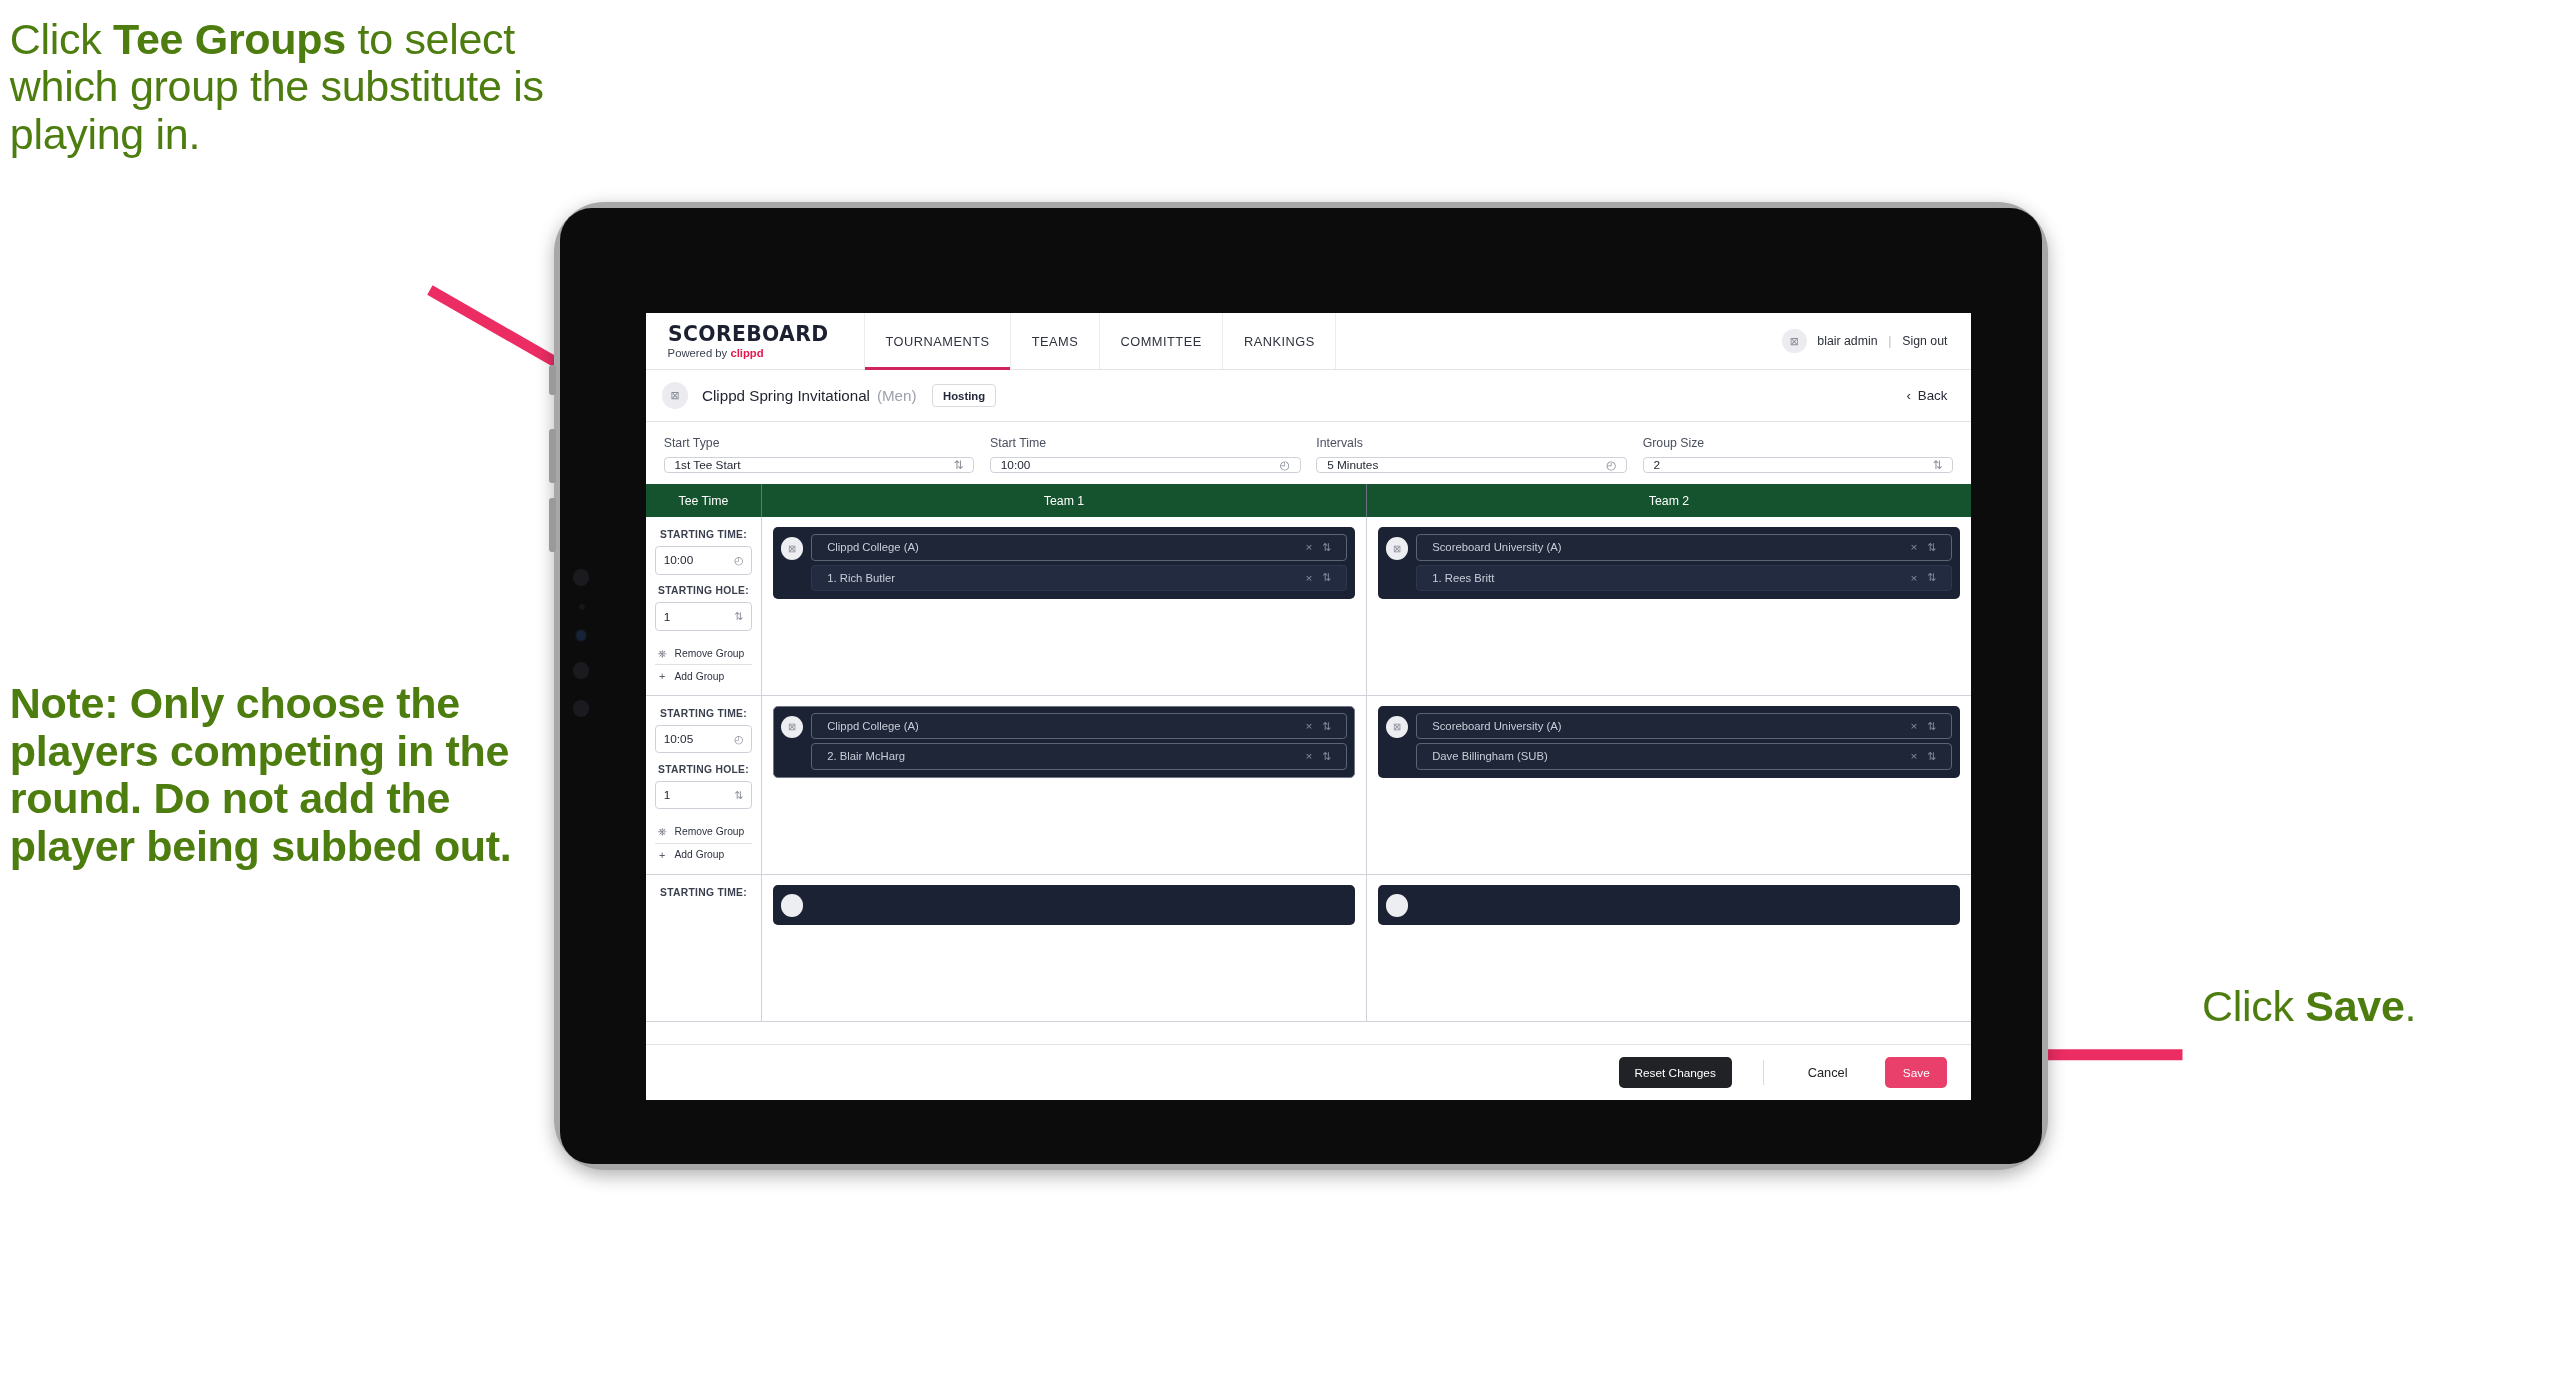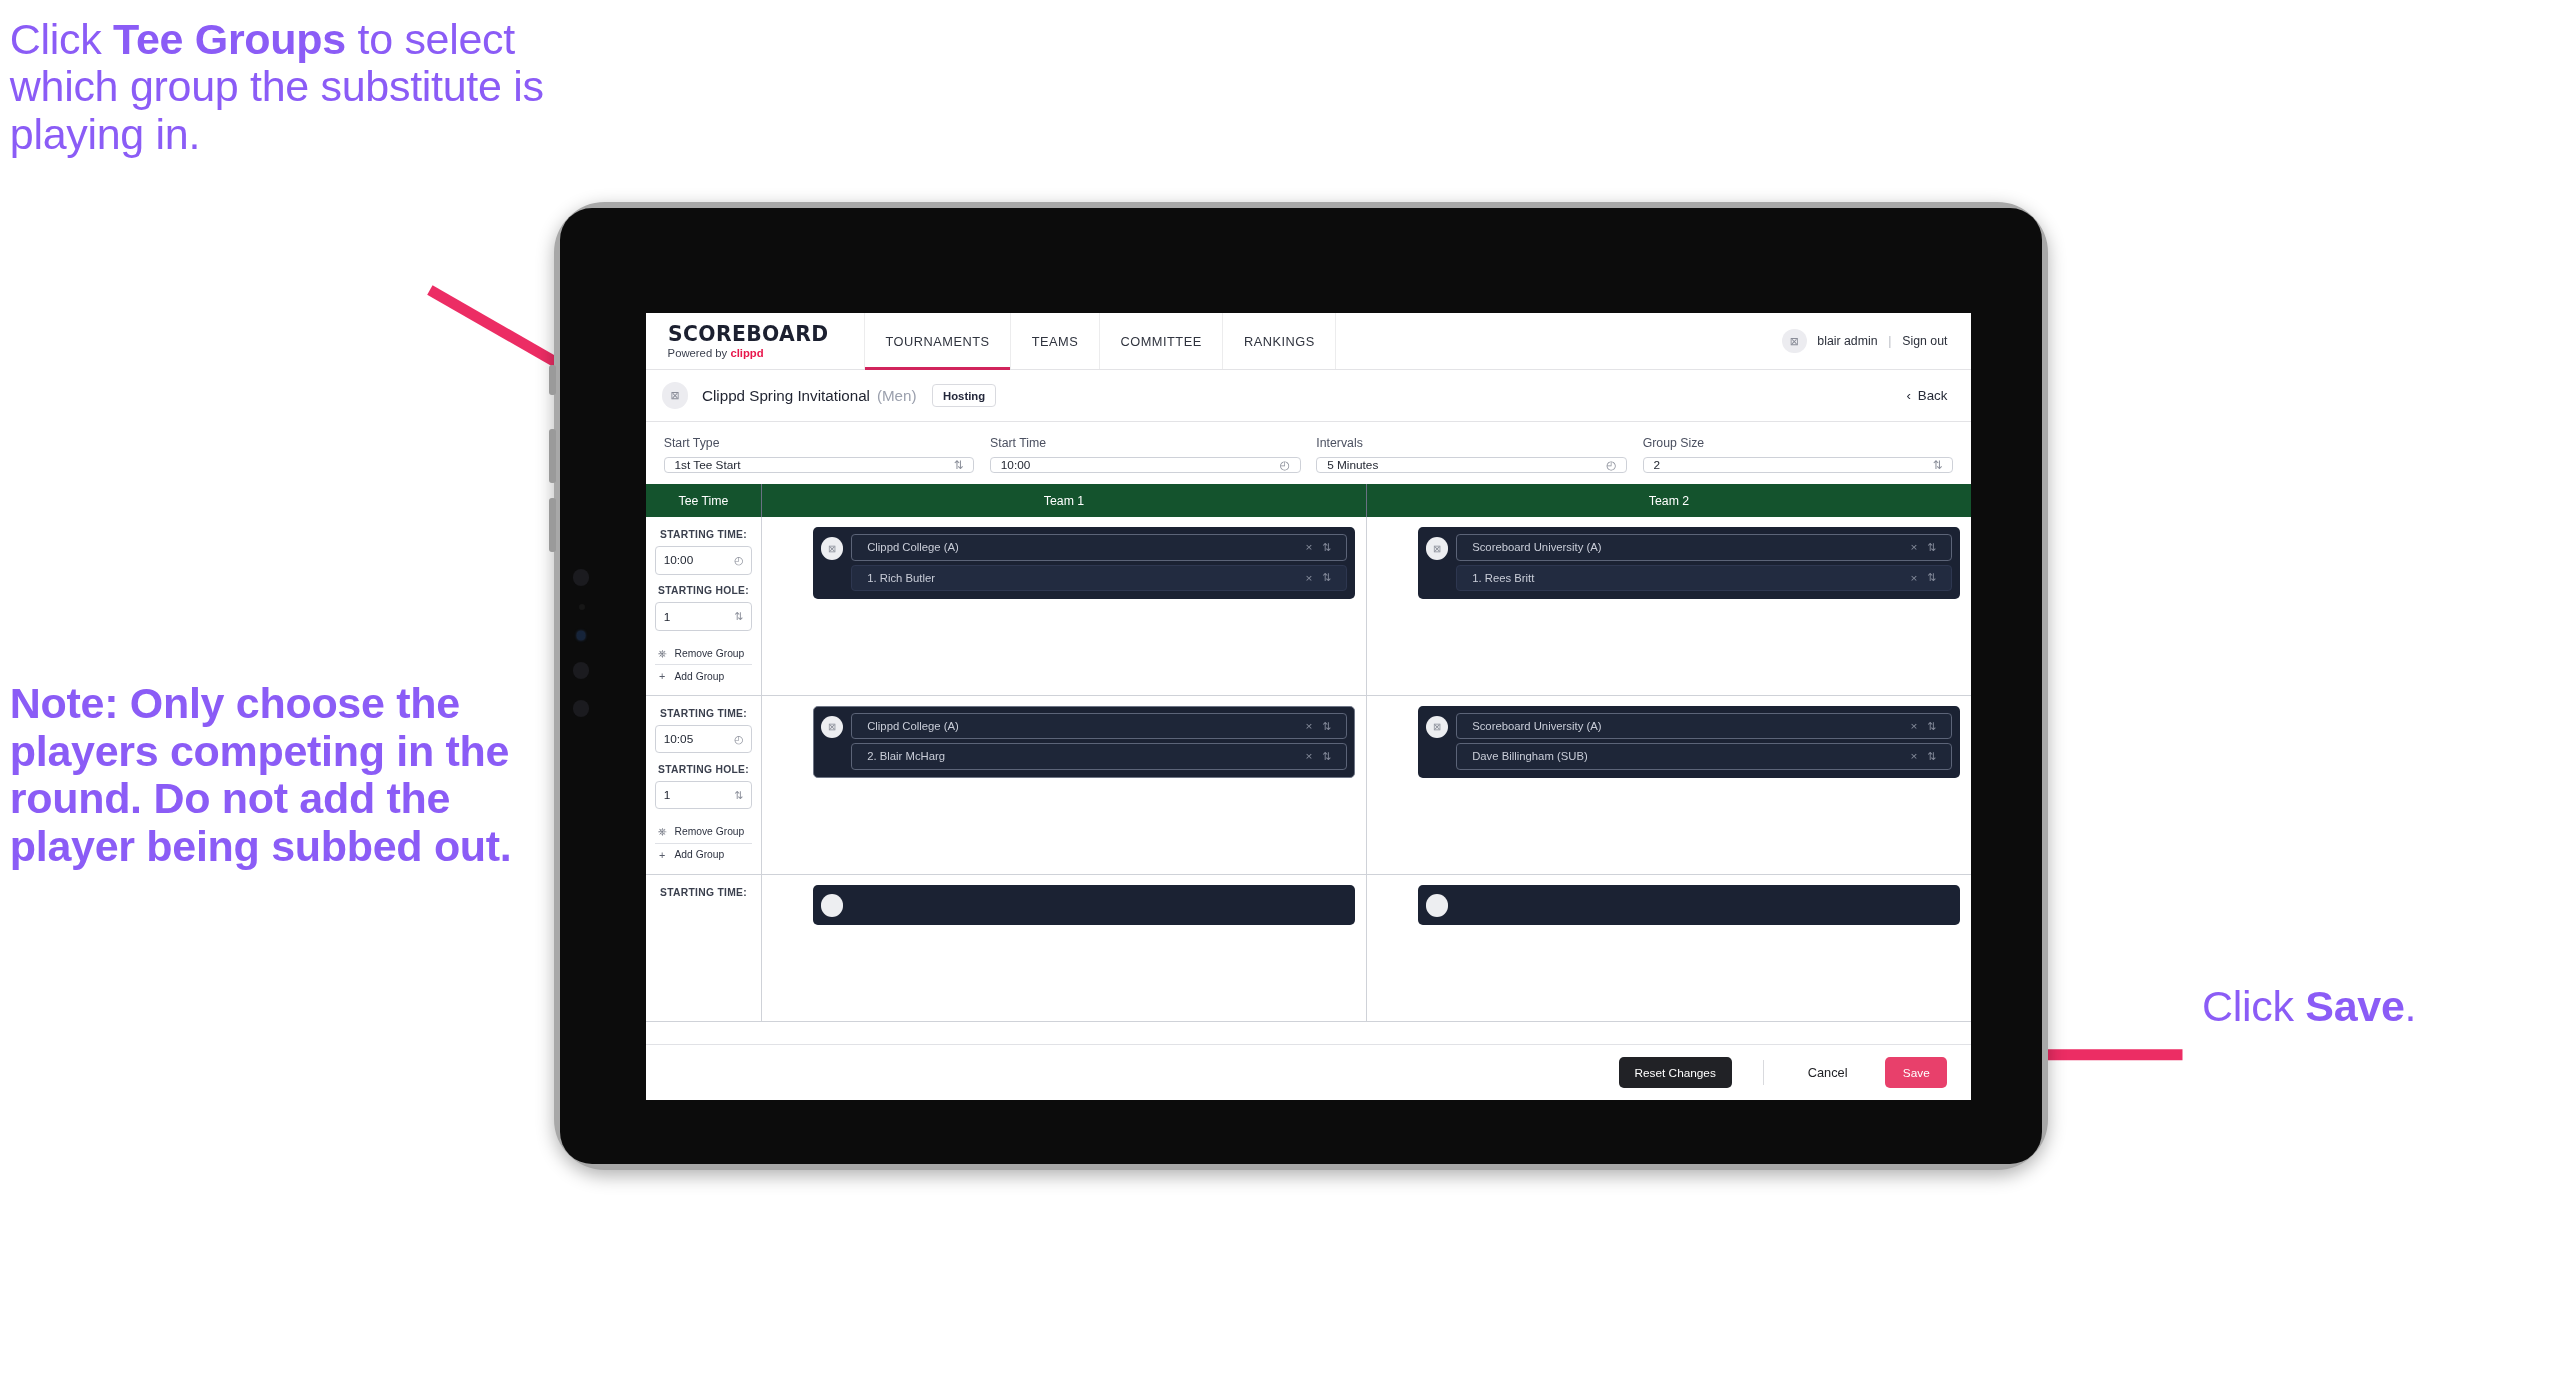--- a/index.html
+++ b/index.html
@@ -7,21 +7,21 @@
     width: 2576px; height: 1385px;
     background: #ffffff;
     font-family: "Liberation Sans", sans-serif;
     overflow: hidden;
   }
   #root { position: relative; width: 2576px; height: 1385px; }
 
   
   .annot {
     position: absolute;
-    color: #8b5cf6;
+    color: #4d7c0f;
     font-family: "Liberation Sans", sans-serif;
     letter-spacing: -0.3px;
   }
   .annot-1 { left: 9.8px; top: 15.7px; width: 570px; font-size: 43px; line-height: 1.105; }
   .annot-2 { left: 9.8px; top: 680px; width: 551px; font-size: 43px; line-height: 1.105; font-weight: bold; }
   .annot-3 { left: 2202px; top: 983px; width: 364px; font-size: 43px; line-height: 1.1; }
   .annot b { font-weight: bold; }
 
   
   .arrow-svg { position: absolute; left: 0; top: 0; width: 2576px; height: 1385px; pointer-events: none; }
@@ -156,21 +156,21 @@
   }
   .th {
     display: flex; align-items: center; justify-content: center;
     font-size: 12.3px; border-right: 1px solid #6a7183;
   }
   .th.tee { width: 116px; flex: 0 0 116px; }
   .th.team { flex: 1; }
   .th:last-child { border-right: none; }
 
   .tbody { flex: 1; overflow: hidden; position: relative; background: #fff; }
-  .grouprow { display: flex; border-bottom: 1px solid #cfd2d8; min-height: 147px; gap: 40px; }
+  .grouprow { display: flex; border-bottom: 1px solid #cfd2d8; min-height: 147px; }
   .teecell {
     width: 116px; flex: 0 0 116px;
     border-right: 1px solid #cfd2d8;
     padding: 11.8px 8.8px 7.9px 8.8px;
     display: flex; flex-direction: column; align-items: center;
   }
   .cap { font-size: 10.3px; font-weight: bold; color: #3b404e; letter-spacing: 0.3px; margin-bottom: 5.9px; }
   .minibox {
     width: 100%; height: 28.5px; border: 1px solid #ced1d8; border-radius: 3.9px;
     display: flex; align-items: center; padding: 0 7.9px; font-size: 11.8px; color: #222733;

